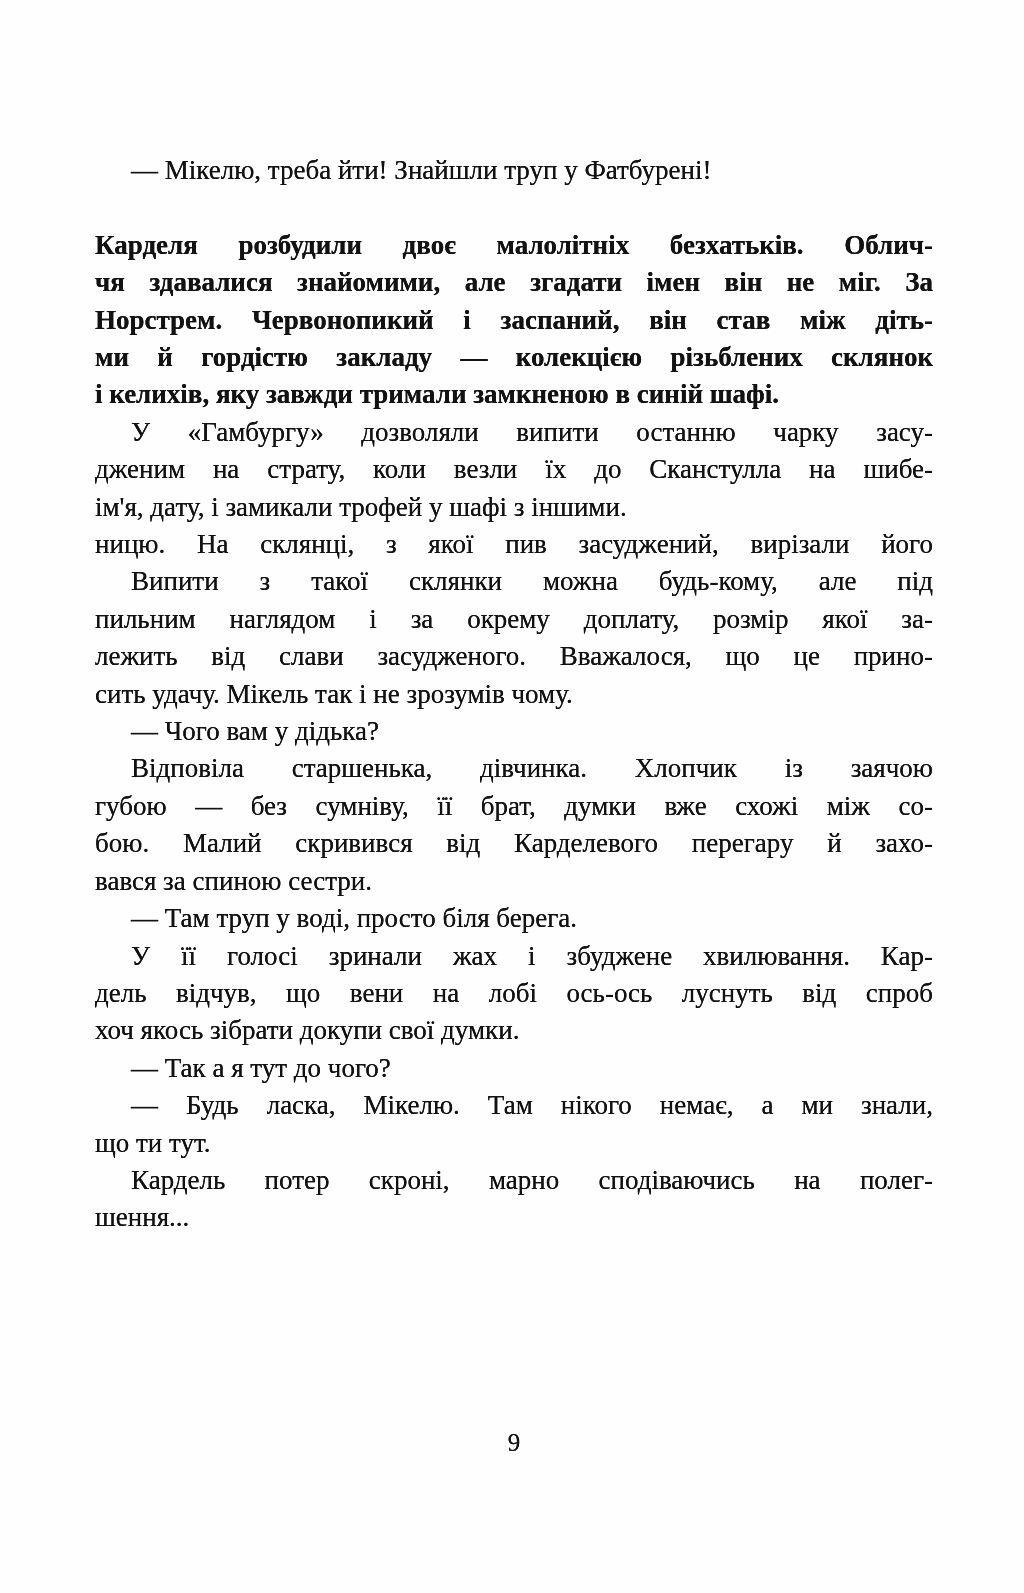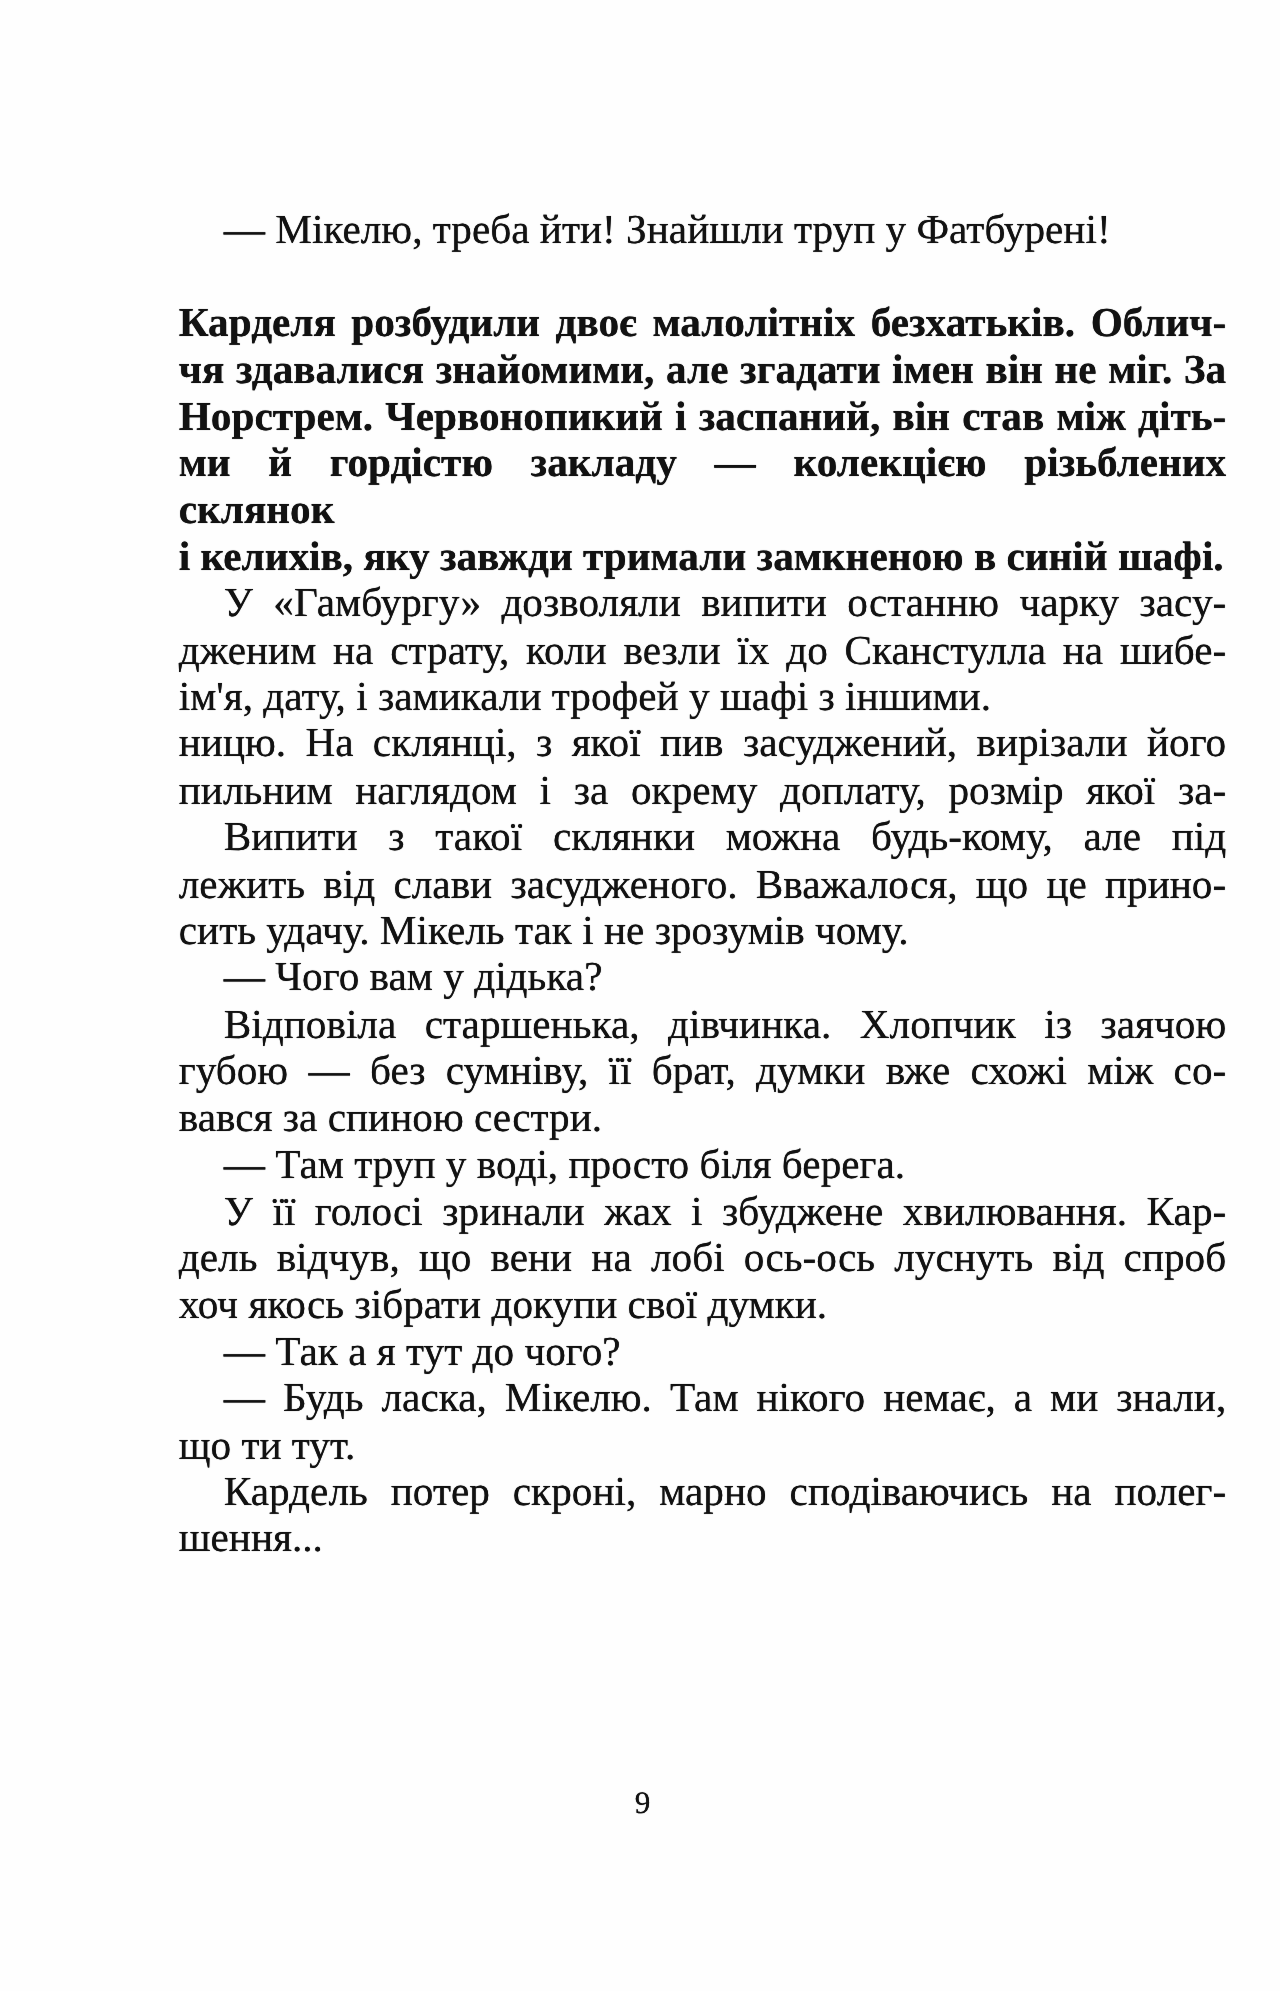--- a/index.html
+++ b/index.html
@@ -13,26 +13,25 @@
     width: 1024px;
     height: 1593px;
     background: #fefefe;
     overflow: hidden;
     font-family: "Liberation Serif", "DejaVu Serif", serif;
     color: #121212;
   }
   .text-block {
     position: absolute;
     left: 95px;
-    top: 166px;
+    top: 152px;
     width: 838px;
-    font-size: 33px;
+    font-size: 27px;
     line-height: 37.4px;
     text-shadow: 0 0 0.6px currentColor; 
-    margin-left: 48px;
   }
   .paragraph { margin: 0; }
   .paragraph.gap { margin-top: 37.4px; font-weight: bold; }
   .line {
     text-align: left;
     min-height: 37.4px;
   }
   .line.j {
     text-align: justify;
     text-align-last: justify;
@@ -64,31 +63,32 @@
         <div class="line j">ми й гордістю закладу — колекцією різьблених склянок</div>
         <div class="line">і келихів, яку завжди тримали замкненою в синій шафі.</div>
       </div>
       <div class="paragraph">
         <div class="line j indent">У «Гамбургу» дозволяли випити останню чарку засу-</div>
         <div class="line j">дженим на страту, коли везли їх до Сканстулла на шибе-</div>
         <div class="line">ім'я, дату, і замикали трофей у шафі з іншими.</div>
         <div class="line j">ницю. На склянці, з якої пив засуджений, вирізали його</div>
       </div>
       <div class="paragraph">
+        <div class="line j indent">Випити з такої склянки можна будь-кому, але під</div>
         <div class="line j">пильним наглядом і за окрему доплату, розмір якої за-</div>
-        <div class="line j indent">Випити з такої склянки можна будь-кому, але під</div>
         <div class="line j">лежить від слави засудженого. Вважалося, що це прино-</div>
         <div class="line">сить удачу. Мікель так і не зрозумів чому.</div>
       </div>
       <div class="paragraph">
         <div class="line indent">— Чого вам у дідька?</div>
       </div>
       <div class="paragraph">
         <div class="line j indent">Відповіла старшенька, дівчинка. Хлопчик із заячою</div>
         <div class="line j">губою — без сумніву, її брат, думки вже схожі між со-</div>
+        <div class="line j">бою. Малий скривився від Карделевого перегару й захо-</div>
         <div class="line">вався за спиною сестри.</div>
       </div>
       <div class="paragraph">
         <div class="line indent">— Там труп у воді, просто біля берега.</div>
       </div>
       <div class="paragraph">
         <div class="line j indent">У її голосі зринали жах і збуджене хвилювання. Кар-</div>
         <div class="line j">дель відчув, що вени на лобі ось-ось луснуть від спроб</div>
         <div class="line">хоч якось зібрати докупи свої думки.</div>
       </div>

